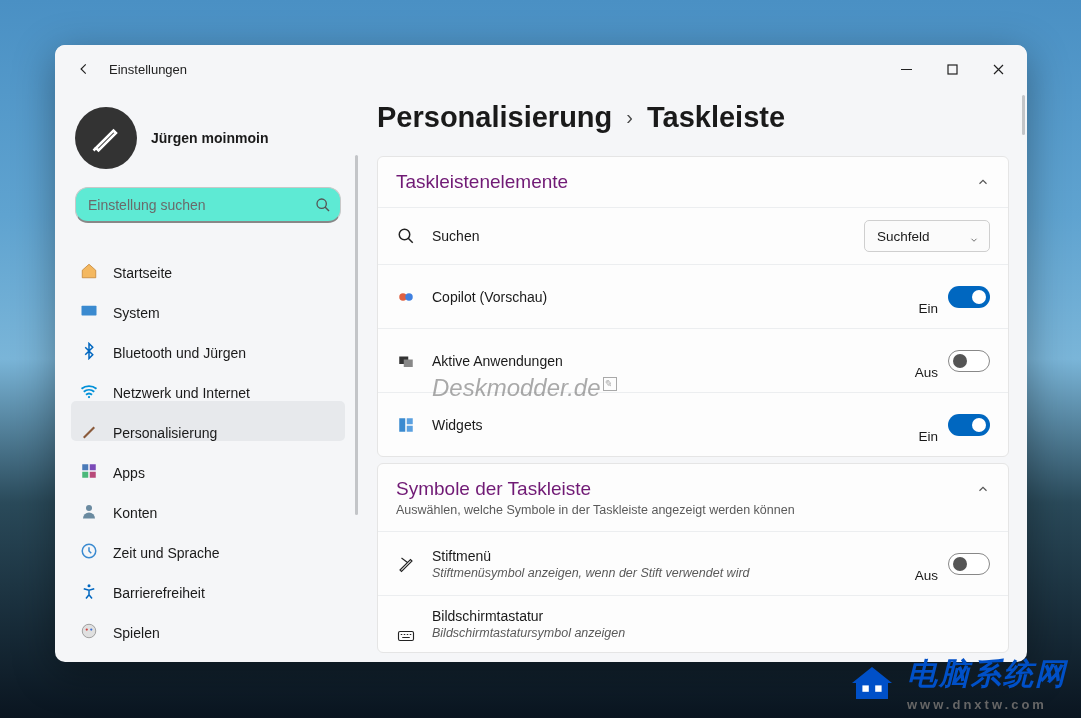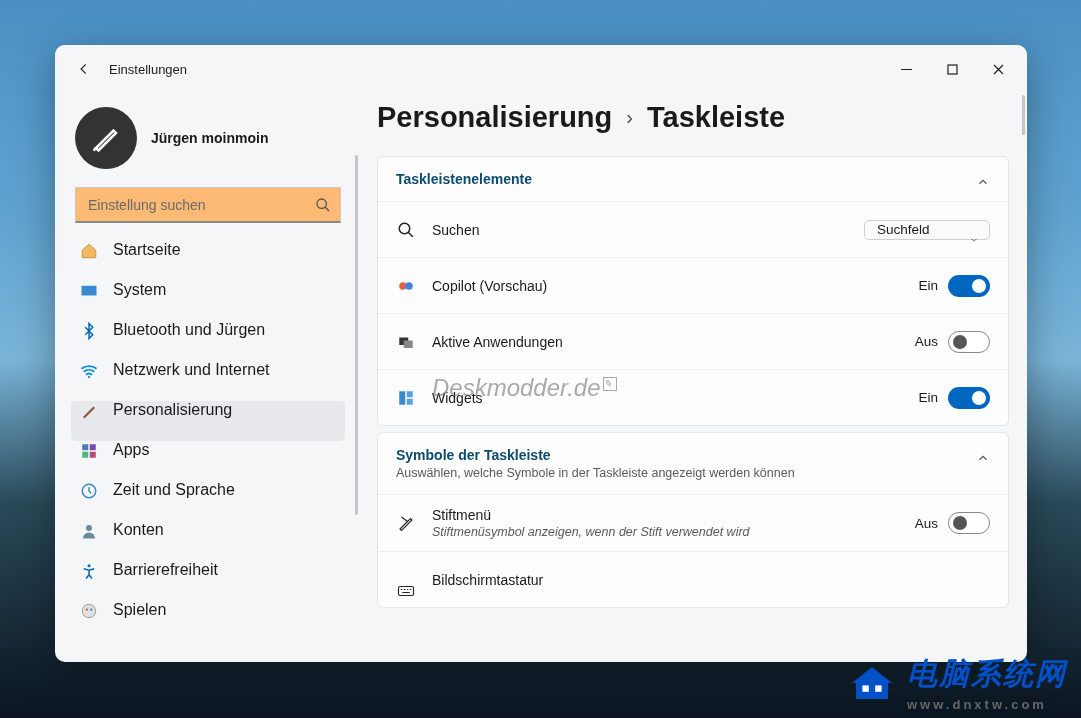--- a/index.html
+++ b/index.html
@@ -28,30 +28,30 @@
   .body { flex:1; display:flex; overflow:hidden; }
   .sidebar { width: 300px; padding: 8px 10px 8px 16px; display:flex; flex-direction:column; }
   .user-row { display:flex; align-items:center; gap:14px; padding: 6px 4px 18px 4px; }
   .avatar { width:62px; height:62px; border-radius:50%; background:#333; display:flex; align-items:center; justify-content:center; }
   .avatar svg { width:30px; height:30px; stroke:#fff; stroke-width:2; fill:none; }
   .username { font-size:14px; font-weight:600; color:#1a1a1a; }
 
   .search-box { position:relative; margin: 0 4px 18px 4px; }
   .search-box input {
     width:100%; height:36px; border:1px solid #c8c8c8; border-bottom:2px solid #888;
-    border-radius:1px; padding: 0 20px 0 12px; font-size:14px; background:#fdba74; color:#555;
+    border-radius:13px; padding: 0 20px 0 12px; font-size:14px; background:#5eead4; color:#555;
   }
   .search-box input::placeholder { color:#6a6a6a; }
   .search-ic { position:absolute; right:10px; top:10px; width:16px; height:16px; }
   .search-ic svg { width:16px;height:16px; stroke:#555; stroke-width:2; fill:none;}
 
   .nav { flex:1; overflow-y:auto; border-right:0; }
   .nav-item {
-    display:flex; align-items:flex-start; gap:14px; height:40px; padding:0 8px 0 8px;
-    border-radius:5px; font-size:16px; color:#1a1a1a; cursor:default; position:relative;
+    display:flex; align-items:flex-end; gap:14px; height:40px; padding:0 8px 0 8px;
+    border-radius:5px; font-size:14px; color:#1a1a1a; cursor:default; position:relative;
   }
   .nav-item.active { background:#e7e9ec; }
   .nav-item.active::before {
     content:""; position:absolute; left:-4px; top:10px; width:3px; height:20px;
     background:#0067c0; border-radius:2px;
   }
   .nav-ic { width:20px; height:20px; display:flex; align-items:center; justify-content:center; }
   .nav-ic svg { width:18px;height:18px; }
 
   .sb-scroll { position:absolute; left:300px; top:110px; width:3px; height:360px; background:#c3c5c8; border-radius:2px;}
@@ -59,38 +59,38 @@
   .content { flex:1; padding: 8px 18px 0 22px; overflow-y:auto; position:relative; }
   .bc { display:flex; align-items:center; gap:14px; margin-bottom:22px; }
   .bc-parent { font-size:29px; font-weight:600; color:#1a1a1a; }
   .bc-chev { font-size:20px; color:#4a4a4a; }
   .bc-leaf { font-size:29px; font-weight:600; color:#1a1a1a; }
 
   .card {
     background:#fdfdfd; border:1px solid #e5e5e5; border-radius:6px; margin-bottom:6px;
   }
   .card-hdr { padding:14px 50px 14px 18px; position:relative; }
-  .card-title { font-size:14px; color:#0c4a6e; font-weight:700; }
+  .card-title { font-size:19px; color:#701a75; font-weight:400; }
   .card-sub { font-size:12.5px; color:#5a5a5a; margin-top:3px; }
   .card-chev { position:absolute; right:18px; top:18px; width:14px;height:14px;}
   .card-chev svg { width:14px;height:14px; stroke:#555; stroke-width:2; fill:none;}
 
   .row {
     display:flex; align-items:center; padding: 12px 18px 12px 54px; min-height:56px;
     border-top:1px solid #eceef0; position:relative;
   }
   .row-ic { position:absolute; left:18px; top:50%; transform:translateY(-50%); width:20px;height:20px; display:flex;align-items:center;justify-content:center;}
   .row-ic svg{width:18px;height:18px;}
   .row-texts { flex:1; }
   .row-label { font-size:14px; color:#1a1a1a; }
   .row-sub { font-size:12.5px; color:#5a5a5a; margin-top:2px;font-style:italic; }
-  .state-text { font-size:13.5px; color:#1a1a1a; margin-right:10px; }
+  .state-text { font-size:13.5px; color:#1a1a1a; margin-right:10px;margin-top:24px; }
 
   .select-box {
-    min-width:126px; height:20px; border:1px solid #cfcfcf; border-radius:5px;
+    min-width:126px; height:32px; border:1px solid #cfcfcf; border-radius:5px;
     background:#fbfbfb; display:flex; align-items:center; padding:0 28px 0 12px;
     font-size:13.5px; color:#1a1a1a; position:relative;
   }
   .select-box .chev { position:absolute; right:10px; top:12px; }
   .select-box .chev svg{width:10px;height:10px;stroke:#555;stroke-width:2;fill:none;}
 
   .toggle {
     width:42px; height:22px; border-radius:11px; position:relative; transition:.2s;
   }
   .toggle.on { background:#0067c0; }
@@ -219,34 +219,34 @@
                 <rect x="13" y="3" width="8" height="8" fill="#7a4ab8"></rect>
                 <rect x="3" y="13" width="8" height="8" fill="#4ab87a"></rect>
                 <rect x="13" y="13" width="8" height="8" fill="#b84a7a"></rect>
               </svg>
             </span>
           <span>Apps</span>
         </div>
         <div class="nav-item">
           <span class="nav-ic">
               <svg viewBox="0 0 24 24">
+                <circle cx="12" cy="8" r="4" fill="#6a8aa0"></circle>
+                <path d="M4 22a8 8 0 0116 0" fill="#6a8aa0"></path>
+              </svg>
+            </span>
+          <span>Konten</span>
+        </div>
+        <div class="nav-item">
+          <span class="nav-ic">
+              <svg viewBox="0 0 24 24">
                 <circle cx="12" cy="12" r="9" fill="none" stroke="#3a8ad0" stroke-width="2"></circle>
                 <path d="M12 7v5l3 3" stroke="#3a8ad0" stroke-width="2" fill="none"></path>
               </svg>
             </span>
           <span>Zeit und Sprache</span>
-        </div>
-        <div class="nav-item">
-          <span class="nav-ic">
-              <svg viewBox="0 0 24 24">
-                <circle cx="12" cy="8" r="4" fill="#6a8aa0"></circle>
-                <path d="M4 22a8 8 0 0116 0" fill="#6a8aa0"></path>
-              </svg>
-            </span>
-          <span>Konten</span>
         </div>
         <div class="nav-item">
           <span class="nav-ic">
               <svg viewBox="0 0 24 24">
                 <circle cx="12" cy="5" r="2" fill="#0067c0"></circle>
                 <path d="M5 9l7 2 7-2M12 11v6m-4 5l4-5 4 5" stroke="#0067c0" stroke-width="2" fill="none"></path>
               </svg>
             </span>
           <span>Barrierefreiheit</span>
         </div>
@@ -378,20 +378,21 @@
 
         <div class="row">
           <span class="row-ic" style="top:auto;bottom:6px;transform:none">
               <svg viewBox="0 0 24 24">
                 <rect x="2" y="6" width="20" height="12" rx="2" fill="none" stroke="#222" stroke-width="1.5"></rect>
                 <path d="M5 10h2M9 10h2M13 10h2M17 10h2M7 14h10" stroke="#222" stroke-width="1.5"></path>
               </svg>
             </span>
           <div class="row-texts">
             <div class="row-label">Bildschirmtastatur</div>
+            <div class="row-sub">Bildschirmtastatursymbol anzeigen</div>
           </div>
         </div>
       </div>
 
     </div>
   </div>
 </div>
 
 <div class="watermark">
   <span>Deskmodder.de</span><span class="box">✎</span>

